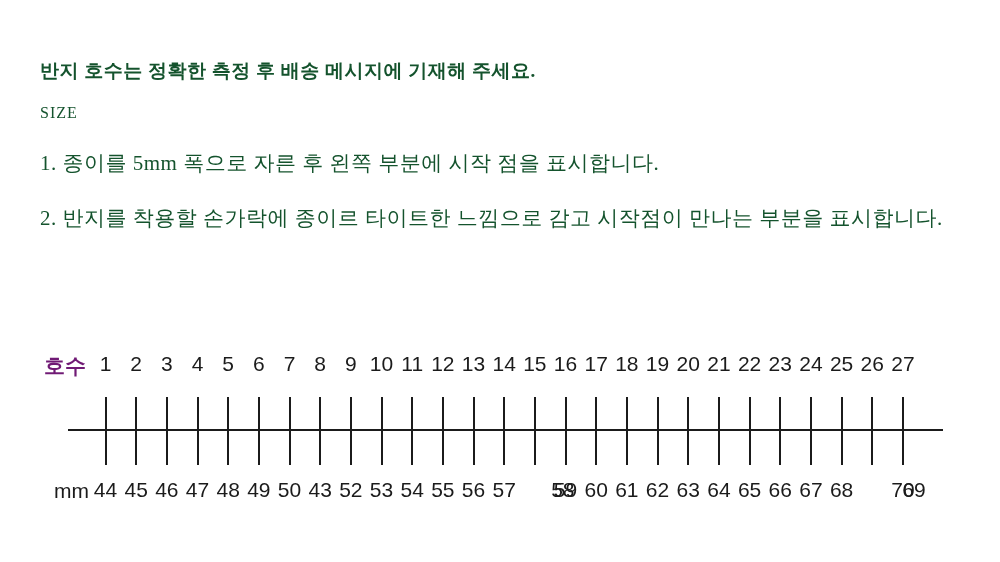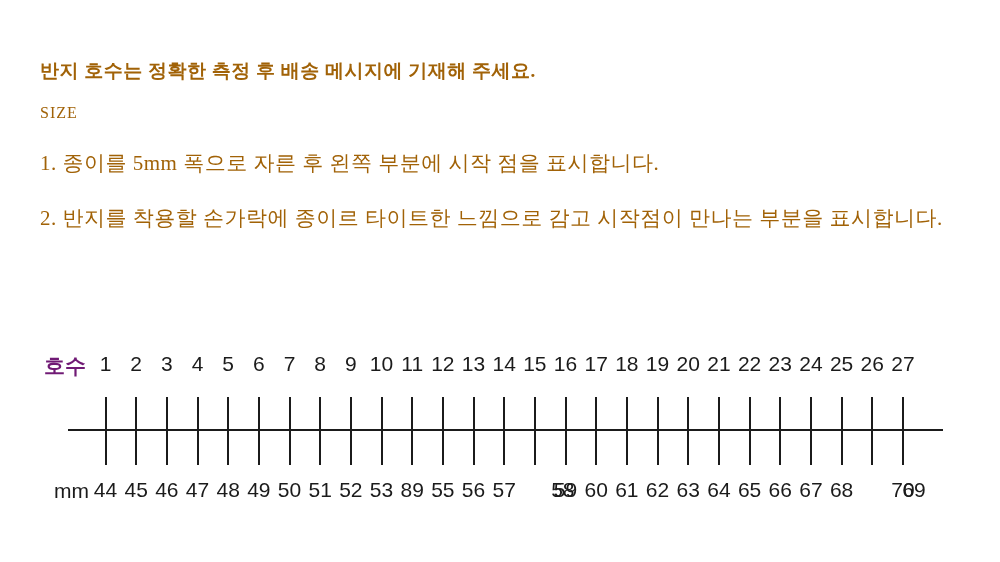--- a/index.html
+++ b/index.html
@@ -13,21 +13,21 @@
     height: 562px;
     background: #ffffff;
     overflow: hidden;
     font-family: "Liberation Serif", serif;
     color: #1b1b1b;
   }
   .text-line {
     position: absolute;
     left: 40px;
     white-space: nowrap;
-    color: #a16207;
+    color: #14532d;
   }
   .notice {
     top: 58px;
     font-size: 19px;
     font-weight: bold;
     letter-spacing: 0.5px;
   }
   .size-heading {
     top: 104px;
     font-size: 16px;
@@ -125,30 +125,30 @@
       <div class="ruler-num top" style="left: 228.18px;">5</div>
       <div class="ruler-num bottom" style="left: 228.18px;">48</div>
       <div class="ruler-tick" style="left: 257.85px;"></div>
       <div class="ruler-num top" style="left: 258.85px;">6</div>
       <div class="ruler-num bottom" style="left: 258.85px;">49</div>
       <div class="ruler-tick" style="left: 288.52px;"></div>
       <div class="ruler-num top" style="left: 289.52px;">7</div>
       <div class="ruler-num bottom" style="left: 289.52px;">50</div>
       <div class="ruler-tick" style="left: 319.19px;"></div>
       <div class="ruler-num top" style="left: 320.19px;">8</div>
-      <div class="ruler-num bottom" style="left: 320.19px;">51</div>
+      <div class="ruler-num bottom" style="left: 320.19px;">43</div>
       <div class="ruler-tick" style="left: 349.86px;"></div>
       <div class="ruler-num top" style="left: 350.86px;">9</div>
       <div class="ruler-num bottom" style="left: 350.86px;">52</div>
       <div class="ruler-tick" style="left: 380.53px;"></div>
       <div class="ruler-num top" style="left: 381.53px;">10</div>
       <div class="ruler-num bottom" style="left: 381.53px;">53</div>
       <div class="ruler-tick" style="left: 411.2px;"></div>
       <div class="ruler-num top" style="left: 412.2px;">11</div>
-      <div class="ruler-num bottom" style="left: 412.2px;">89</div>
+      <div class="ruler-num bottom" style="left: 412.2px;">54</div>
       <div class="ruler-tick" style="left: 441.87px;"></div>
       <div class="ruler-num top" style="left: 442.87px;">12</div>
       <div class="ruler-num bottom" style="left: 442.87px;">55</div>
       <div class="ruler-tick" style="left: 472.54px;"></div>
       <div class="ruler-num top" style="left: 473.54px;">13</div>
       <div class="ruler-num bottom" style="left: 473.54px;">56</div>
       <div class="ruler-tick" style="left: 503.21px;"></div>
       <div class="ruler-num top" style="left: 504.21px;">14</div>
       <div class="ruler-num bottom" style="left: 504.21px;">57</div>
       <div class="ruler-tick" style="left: 533.88px;"></div>

